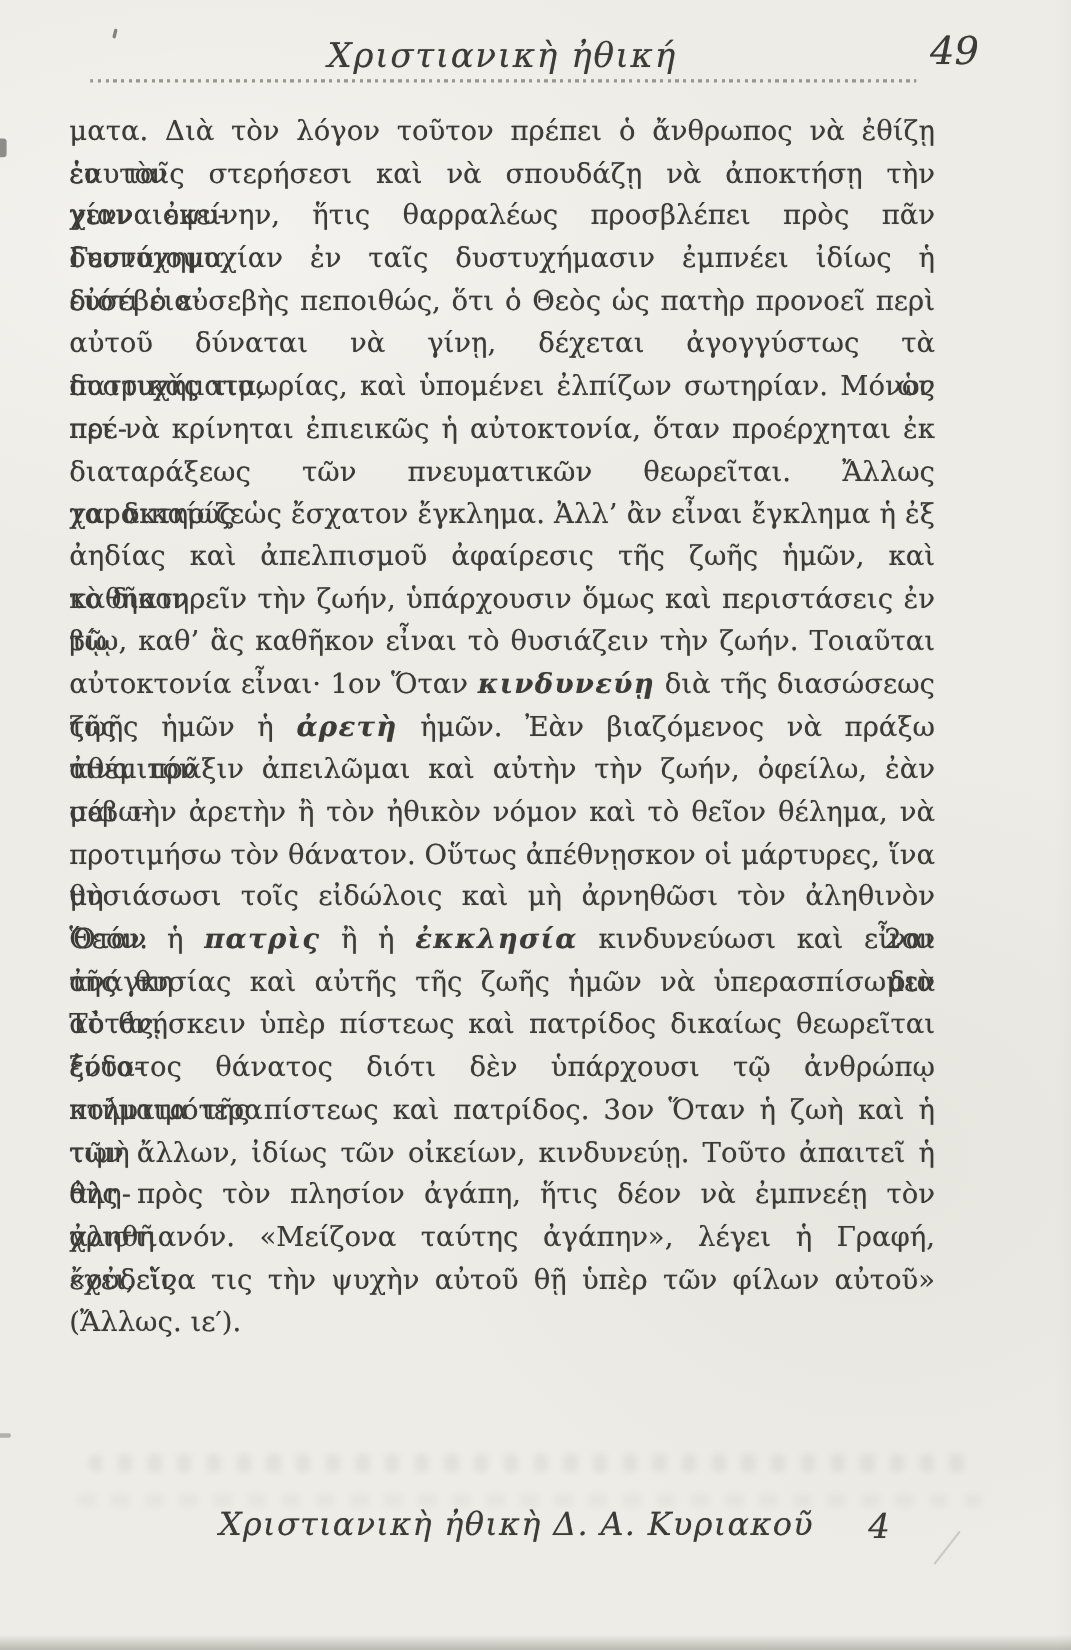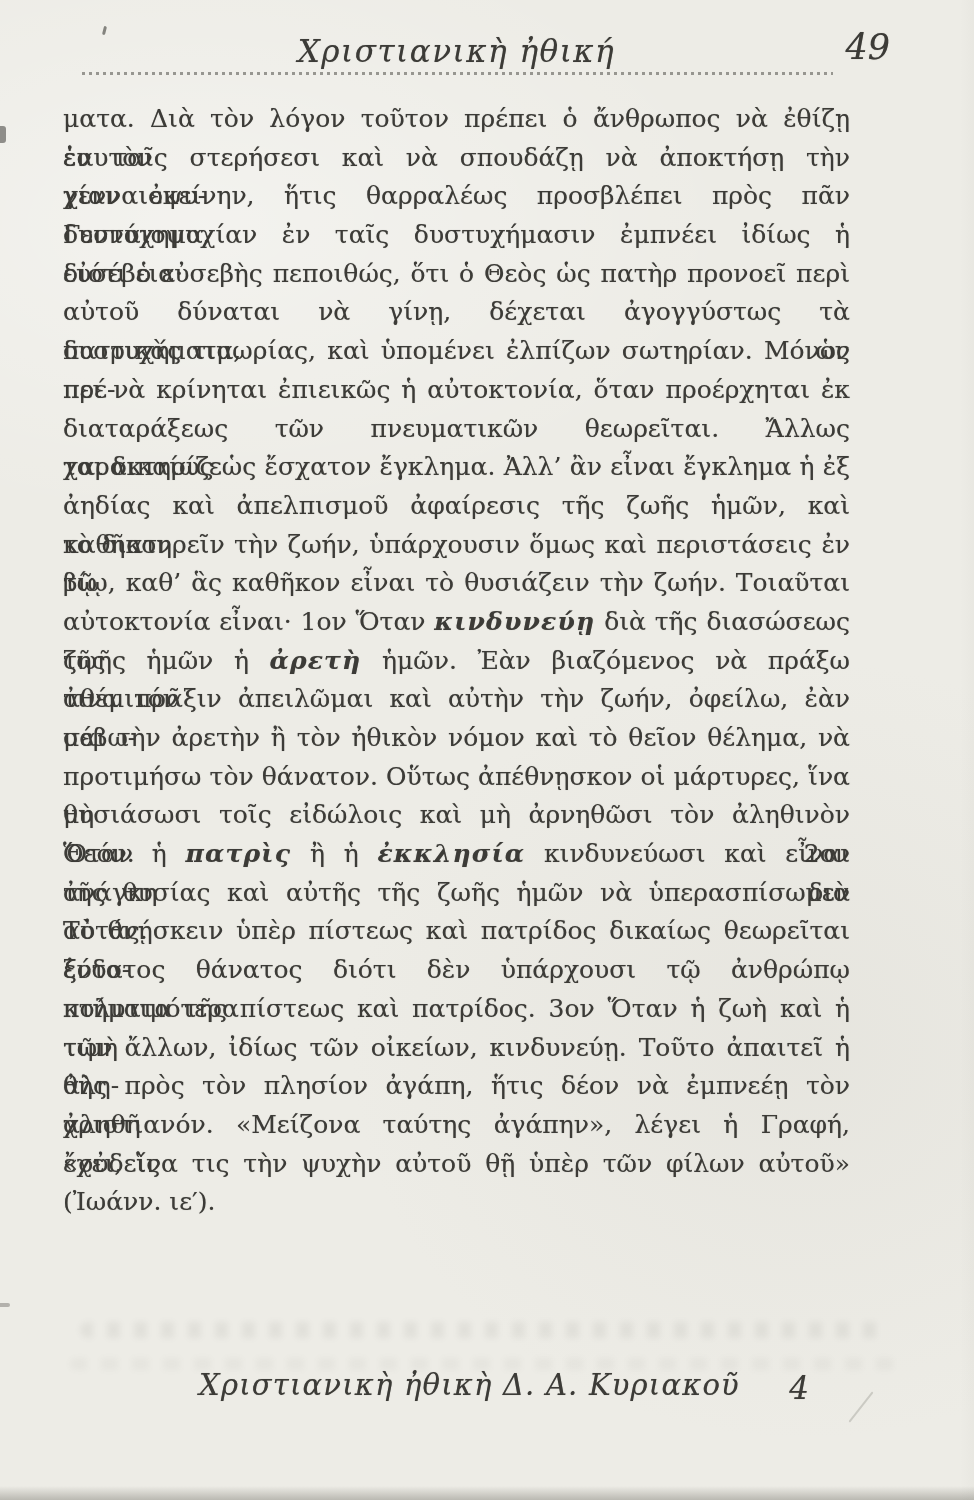--- a/index.html
+++ b/index.html
@@ -134,21 +134,21 @@
       <div class="line"><span>θυσιάσωσι τοῖς εἰδώλοις καὶ μὴ ἀρνηθῶσι τὸν ἀληθινὸν Θεόν. 2ον</span></div>
       <div class="line"><span>Ὅταν ἡ </span><span class="em">πατρὶς</span><span> ἢ ἡ </span><span class="em">ἐκκλησία</span><span> κινδυνεύωσι καὶ εἶναι ἀνάγκη διὰ</span></div>
       <div class="line"><span>τῆς θυσίας καὶ αὐτῆς τῆς ζωῆς ἡμῶν νὰ ὑπερασπίσωμεν αὐτάς.</span></div>
       <div class="line"><span>Τὸ θνῄσκειν ὑπὲρ πίστεως καὶ πατρίδος δικαίως θεωρεῖται ἐνδο-</span></div>
       <div class="line"><span>ξότατος θάνατος διότι δὲν ὑπάρχουσι τῷ ἀνθρώπῳ πολυτιμότερα</span></div>
       <div class="line"><span>κτήματα τῆς πίστεως καὶ πατρίδος. 3ον Ὅταν ἡ ζωὴ καὶ ἡ τιμὴ</span></div>
       <div class="line"><span>τῶν ἄλλων, ἰδίως τῶν οἰκείων, κινδυνεύῃ. Τοῦτο ἀπαιτεῖ ἡ ἀλη-</span></div>
       <div class="line"><span>θὴς πρὸς τὸν πλησίον ἀγάπη, ἥτις δέον νὰ ἐμπνεέῃ τὸν ἀληθῆ</span></div>
       <div class="line"><span>χριστιανόν. «Μείζονα ταύτης ἀγάπην», λέγει ἡ Γραφή, «οὐδεὶς</span></div>
       <div class="line"><span>ἔχει, ἵνα τις τὴν ψυχὴν αὐτοῦ θῇ ὑπὲρ τῶν φίλων αὐτοῦ»</span></div>
-      <div class="line short"><span>(Ἰωάνν. ιε′).</span></div>
+      <div class="line short"><span>(Ἄλλως. ιε′).</span></div>
     </div>
 
   <div class="footer">
     <span class="footer-title">Χριστιανικὴ ἠθικὴ Δ. Α. Κυριακοῦ</span>
     <span class="footer-number">4</span>
   </div>
 
   <div class="bleed-band-1"></div>
   <div class="bleed-band-2"></div>
   <div class="bottom-shadow"></div>

